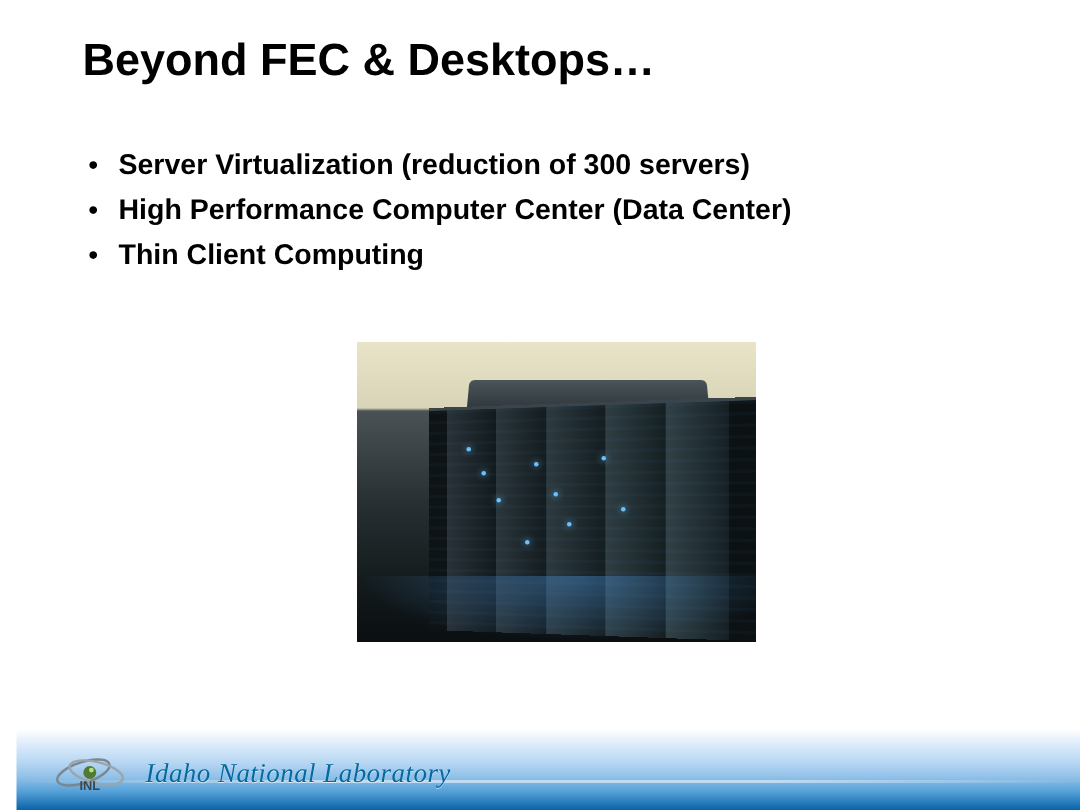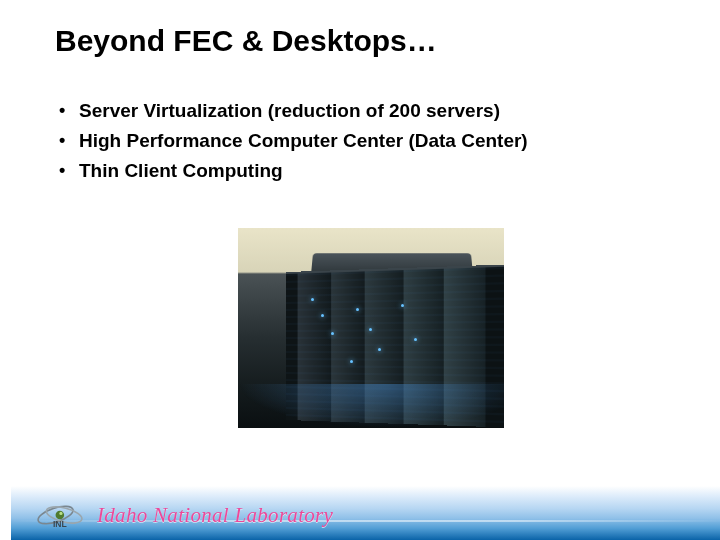--- a/index.html
+++ b/index.html
@@ -168,36 +168,36 @@
     justify-content: flex-end;
   }
   .logo-mark {
     width: 54px;
     height: 30px;
     position: relative;
   }
   .logo-mark svg { width: 100%; height: 100%; }
   .logo-text {
     font-family: "Brush Script MT", "Segoe Script", cursive;
-    font-size: 21px;
-    color: #ec4899;
+    font-size: 18px;
+    color: #0369a1;
     font-style: italic;
     letter-spacing: 0.3px;
     text-shadow: 0 1px 0 rgba(255,255,255,0.6);
   }
 </style>
 </head>
 <body>
 
 <div class="slide">
 
   <h1 class="title">Beyond FEC &amp; Desktops…</h1>
 
   <ul class="bullets">
-    <li>Server Virtualization (reduction of 200 servers)</li>
+    <li>Server Virtualization (reduction of 300 servers)</li>
     <li>High Performance Computer Center (Data Center)</li>
     <li>Thin Client Computing</li>
   </ul>
 
   <div class="image-wrap">
     <div class="server-img">
       <div class="hood"></div>
       <div class="racks"></div>
       <div class="leds">
         <span class="l1"></span>

